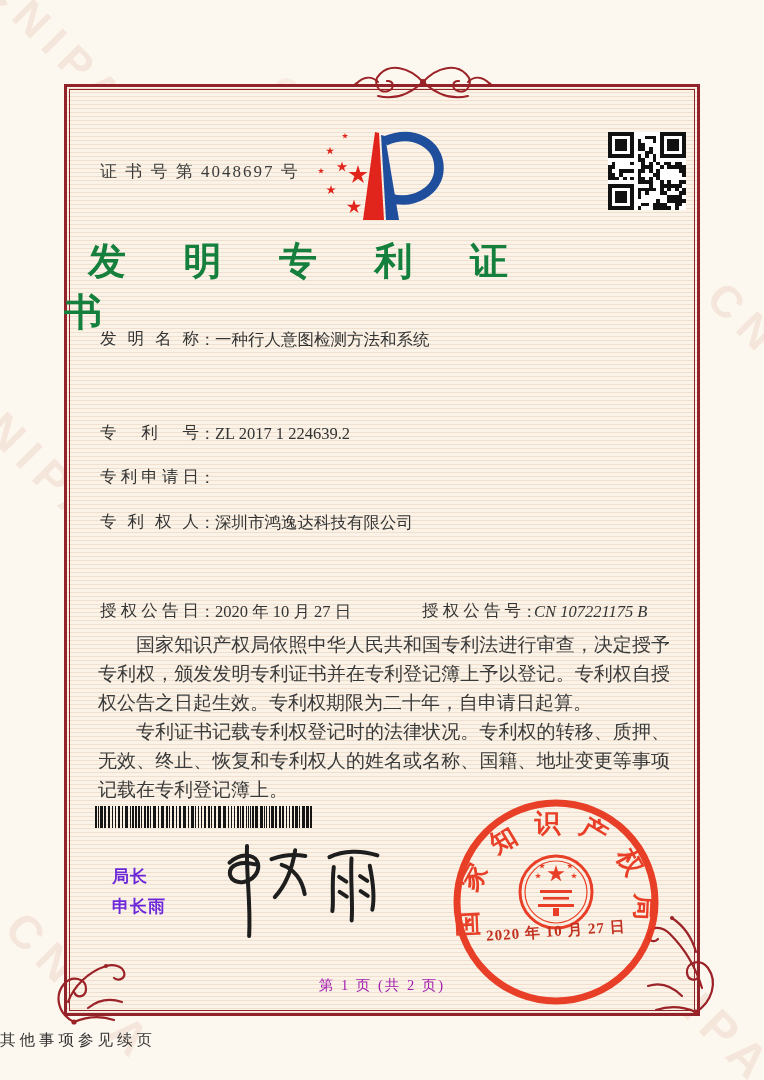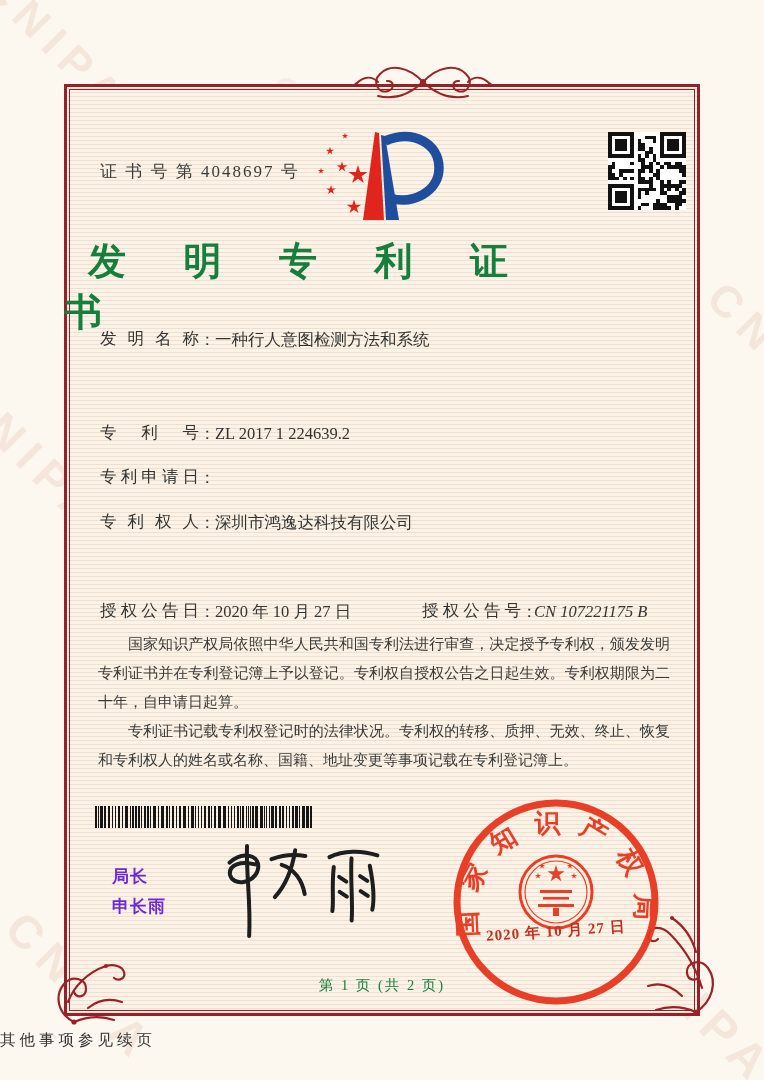--- a/index.html
+++ b/index.html
@@ -54,41 +54,41 @@
   .frow{position:absolute;left:100px;width:566px;font-size:16.5px;color:#333;line-height:24px;}
   .flab{display:inline-block;width:99px;text-align:justify;text-align-last:justify;vertical-align:top;font-family:Liberation Mono, monospace;}
   .fcolon{display:inline-block;vertical-align:top;}
   .fval{position:absolute;left:115px;top:0;width:452px;}
   .fpair2{position:absolute;left:322px;top:0;width:260px;}
   .fpair2 .fval2{position:absolute;left:112px;top:0;width:170px;font-style:italic;}
 
   
   .paras{
     position:absolute;left:98px;top:630px;width:572px;
-    font-size:15px;color:#3a3a3a;line-height:29px;text-align:justify;
+    font-size:19px;color:#3a3a3a;line-height:29px;text-align:justify;
   }
   .paras p{margin:0;text-indent:2em;}
 
   
   .barcode{position:absolute;left:95px;top:806px;width:218px;height:22px;}
   .signer{position:absolute;left:112px;top:862px;font-size:17px;color:#6d28d9;line-height:30px;font-weight:700;letter-spacing:1px;}
   .signature{position:absolute;left:208px;top:838px;width:195px;height:100px;transform:rotate(-2deg);}
 
   
   .seal{position:absolute;left:450px;top:796px;width:212px;height:212px;opacity:0.95;}
   .seal-date{
     position:absolute;left:450px;top:922px;width:212px;text-align:center;
     font-size:15px;font-weight:700;color:#c2301f;letter-spacing:1px;
     transform:rotate(-4deg);
   }
 
   
   .page-foot{
     position:absolute;left:64px;top:976px;width:636px;text-align:center;
-    font-size:14.5px;color:#15803d;letter-spacing:2px;
+    font-size:14.5px;color:#a21caf;letter-spacing:2px;
   }
   .note{
     position:absolute;left:0;top:1030px;width:640px;text-align:left;
     font-size:15.5px;color:#333;letter-spacing:4px;
   }
 
   
   .flourish{position:absolute;pointer-events:none;}
   .fl-top{left:348px;top:56px;width:150px;height:52px;}
   .fl-bl{left:44px;top:956px;width:104px;height:70px;}

